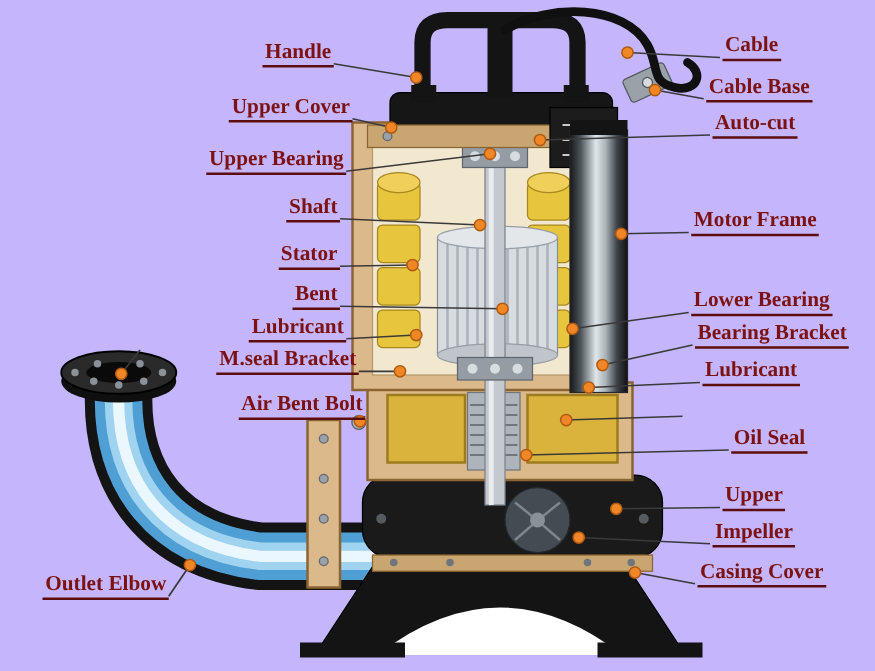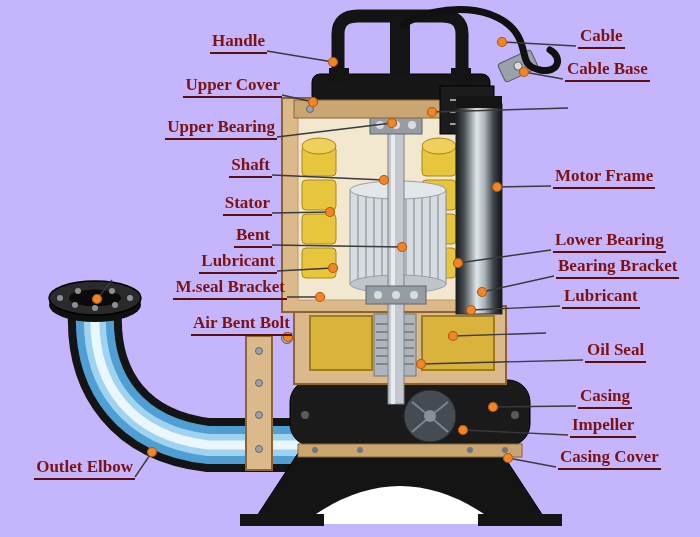--- a/index.html
+++ b/index.html
@@ -215,22 +215,23 @@
   <div class="lbl left" style="left:152px;top:155px;width:120px"><span>Shaft</span></div>
   <div class="lbl left" style="left:157px;top:193px;width:115px"><span>Stator</span></div>
   <div class="lbl left" style="left:157px;top:225px;width:115px"><span>Bent</span></div>
   <div class="lbl left" style="left:152px;top:251px;width:125px"><span>Lubricant</span></div>
   <div class="lbl left" style="left:117px;top:277px;width:170px"><span>M.seal Bracket</span></div>
   <div class="lbl left" style="left:157px;top:313px;width:135px"><span>Air Bent Bolt</span></div>
   <div class="lbl left" style="left:15px;top:457px;width:120px"><span>Outlet Elbow</span></div>
 
   <div class="lbl" style="left:578px;top:26px"><span>Cable</span></div>
   <div class="lbl" style="left:565px;top:59px"><span>Cable Base</span></div>
+  <div class="lbl" style="left:570px;top:88px"><span>Auto-cut</span></div>
   <div class="lbl" style="left:553px;top:166px"><span>Motor Frame</span></div>
   <div class="lbl" style="left:553px;top:230px"><span>Lower Bearing</span></div>
   <div class="lbl" style="left:556px;top:256px"><span>Bearing Bracket</span></div>
   <div class="lbl" style="left:562px;top:286px"><span>Lubricant</span></div>
   <div class="lbl" style="left:585px;top:340px"><span>Oil Seal</span></div>
-  <div class="lbl" style="left:578px;top:386px"><span>Casing</span></div>
+  <div class="lbl" style="left:578px;top:386px"><span>Upper</span></div>
   <div class="lbl" style="left:570px;top:415px"><span>Impeller</span></div>
   <div class="lbl" style="left:558px;top:447px"><span>Casing Cover</span></div>
 
 </div>
 
 </body></html>

